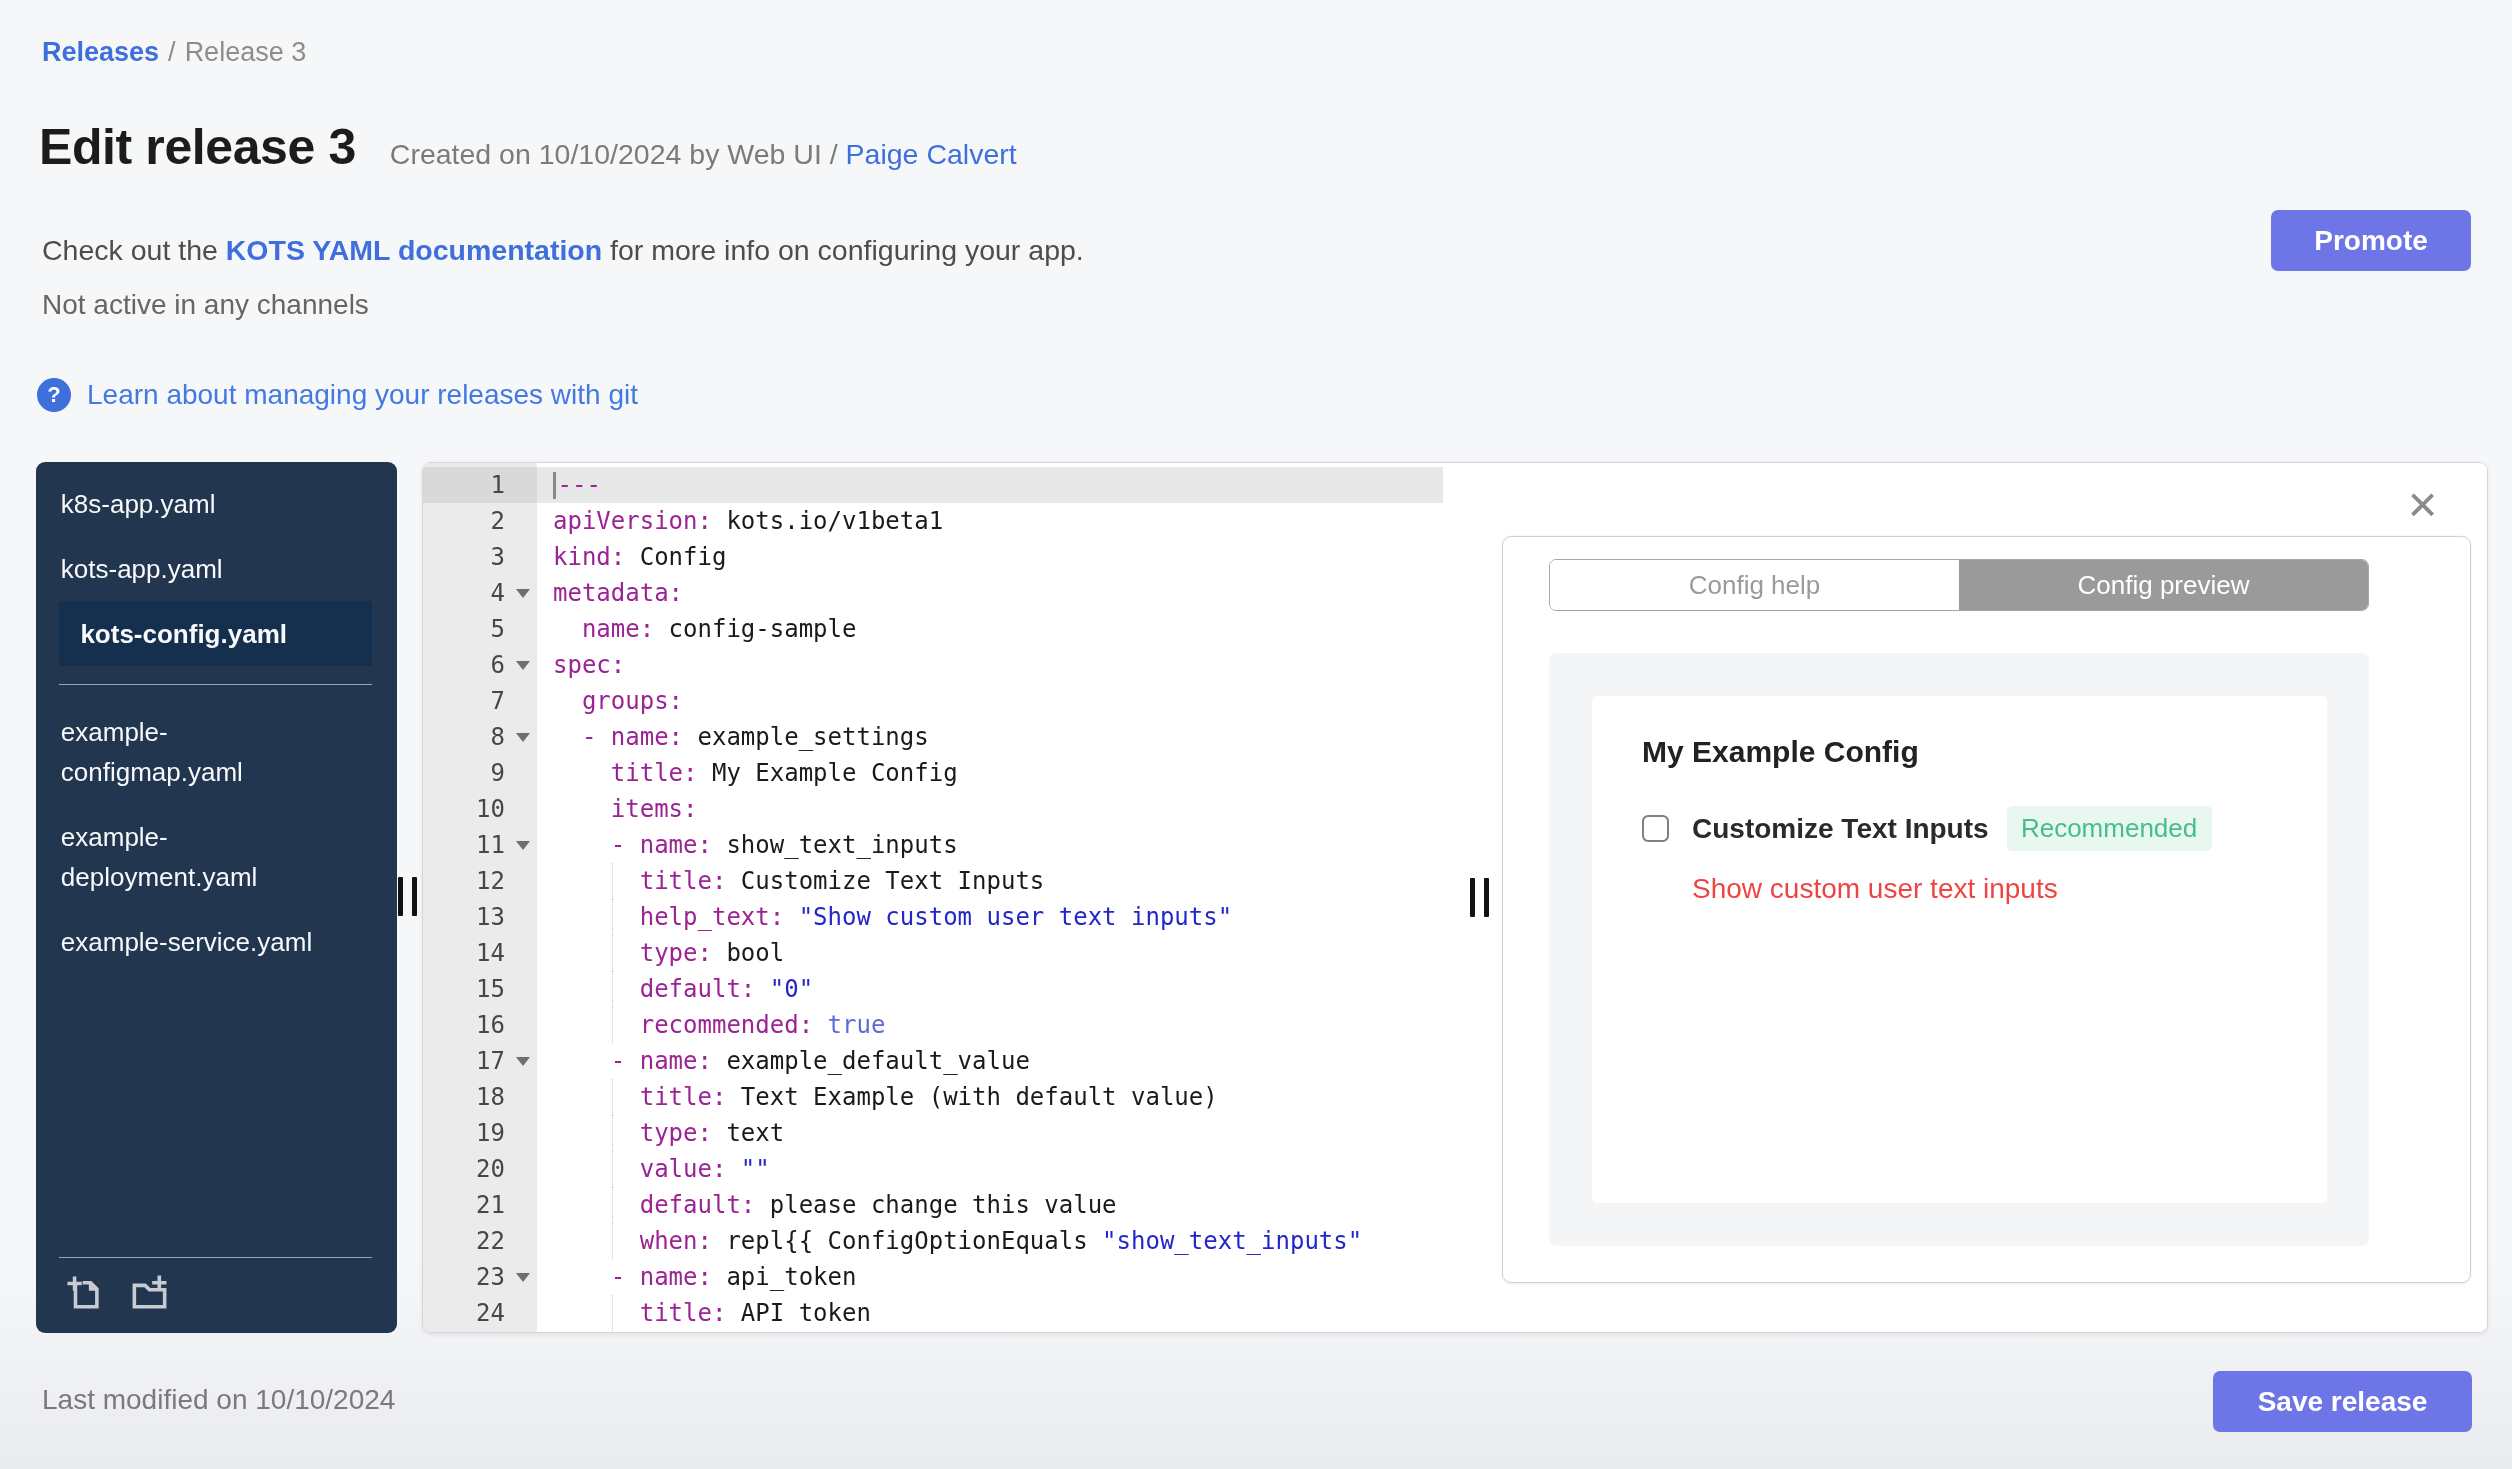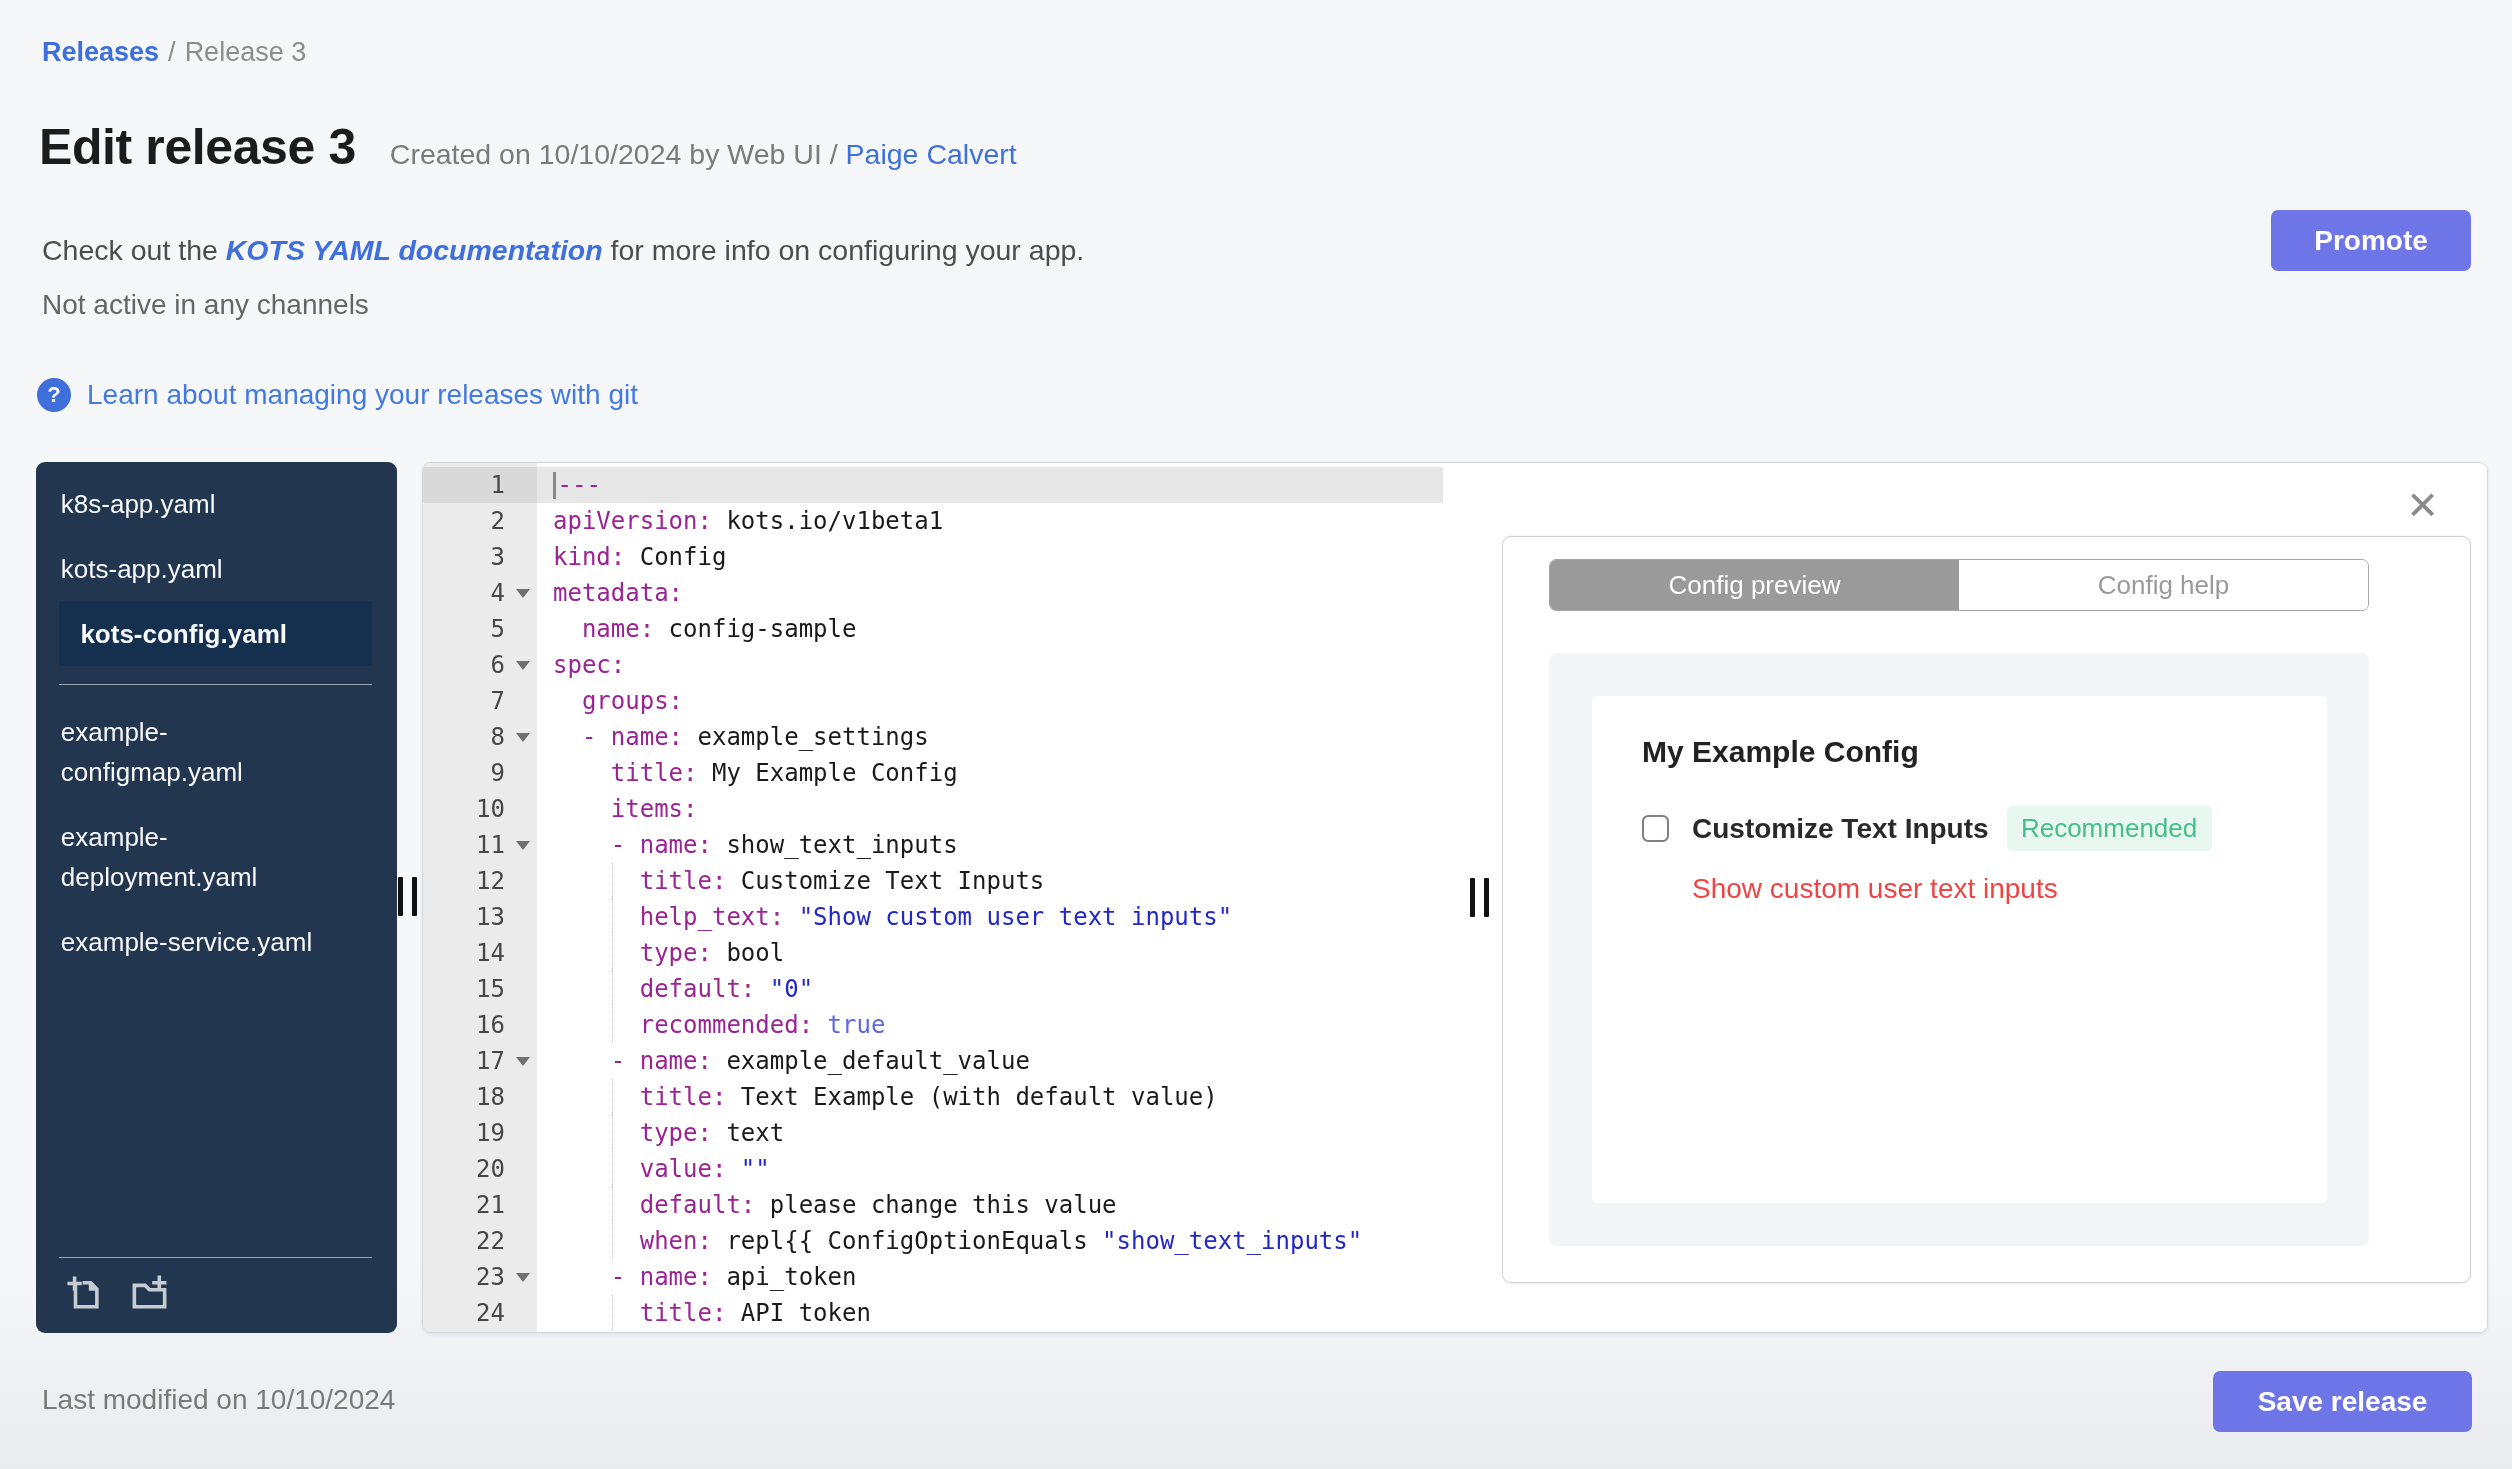--- a/index.html
+++ b/index.html
@@ -13,21 +13,21 @@
   .breadcrumb .bc-link { color:#3F6FDC; font-weight:600; text-decoration:none; cursor:pointer; }
   .breadcrumb .bc-sep { color:#8d8d8d; margin:0 9px; }
   .breadcrumb .bc-current { color:#8d8d8d; }
 
   .title-row { position:absolute; left:39px; top:118px; display:flex; align-items:baseline; }
   .page-title { font-size:50px; font-weight:700; color:#1c1c1c; letter-spacing:-0.4px; }
   .created-on { margin-left:34px; font-size:28.5px; color:#7b7b7b; }
   .created-on a { color:#3F6FDC; text-decoration:none; cursor:pointer; }
 
   .docs-line { position:absolute; left:42px; top:234px; font-size:28.5px; color:#4d4d4d; }
-  .docs-line a { color:#3F6FDC; font-weight:600; text-decoration:none; cursor:pointer;font-style:italic; }
+  .docs-line a { color:#3F6FDC; font-weight:600; text-decoration:none; cursor:pointer; }
 
   .channels-line { position:absolute; left:42px; top:289px; font-size:28px; color:#666; }
 
   .git-line { position:absolute; left:37px; top:378px; display:flex; align-items:center; }
   .q-icon { width:34px; height:34px; border-radius:50%; background:#3E6FDB; color:#fff;
             font-size:22px; font-weight:700; display:flex; align-items:center; justify-content:center; }
   .git-link { margin-left:16px; font-size:28px; color:#4379E2; text-decoration:none; cursor:pointer; }
 
   .btn { background:#6E76E7; color:#fff; font-weight:700; border:none; border-radius:7.1px;
          font-family:"Liberation Sans",sans-serif; cursor:pointer; }
@@ -273,22 +273,22 @@
 
       <div class="preview-panel">
         <div class="close-x">✕</div>
         <div class="handle handle-right">
             <i></i>
             <i></i>
           </div>
 
         <div class="config-card">
           <div class="tabs">
+            <div class="tab">Config help</div>
             <div class="tab active">Config preview</div>
-            <div class="tab">Config help</div>
           </div>
           <div class="gray-box">
             <div class="inner-card">
               <div class="cfg-heading">My Example Config</div>
               <div class="cfg-row">
                 <div class="checkbox"></div>
                 <div class="cfg-item-label">Customize Text Inputs</div>
                 <div class="badge">Recommended</div>
               </div>
               <div class="cfg-help">Show custom user text inputs</div>

